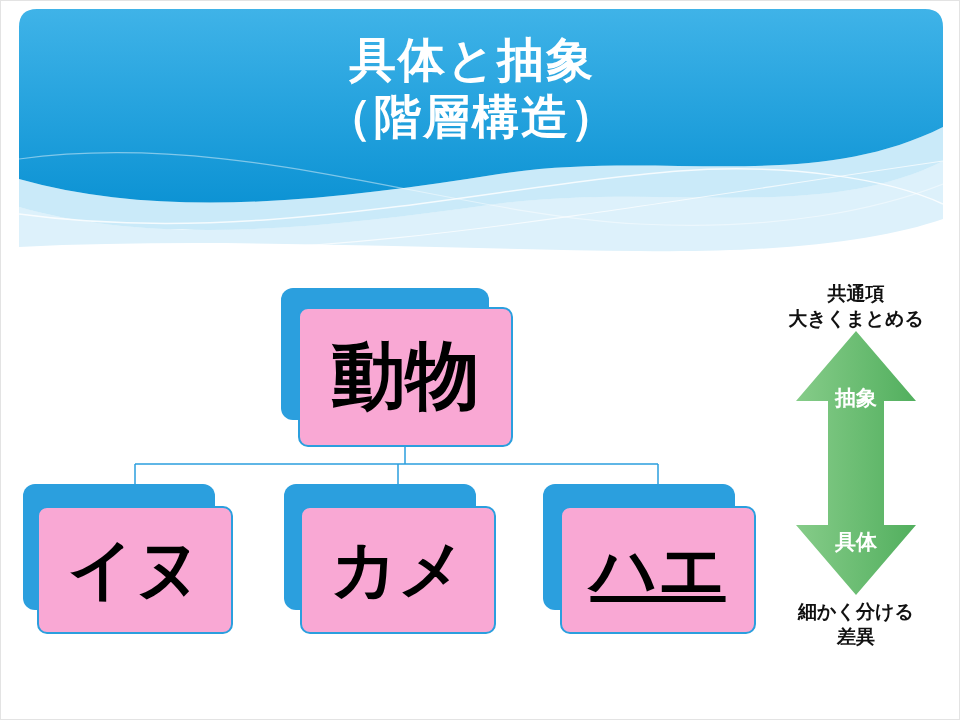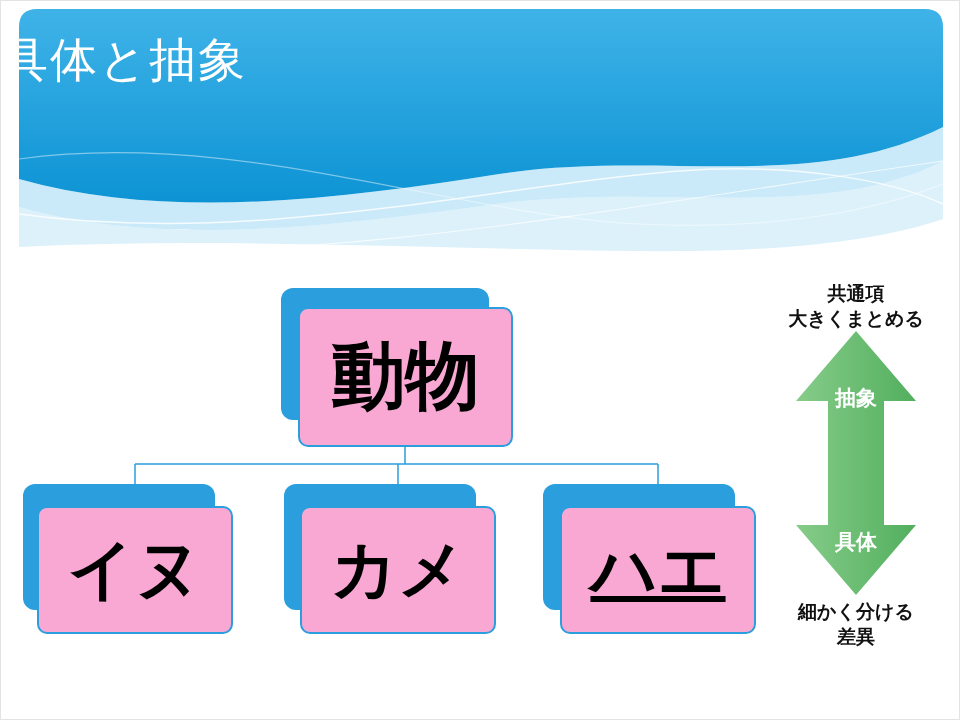--- a/index.html
+++ b/index.html
@@ -4,22 +4,22 @@
 <style>
   html,body{margin:0;padding:0;background:#fff;}
   .slide{
     position:relative;width:960px;height:720px;background:#ffffff;
     overflow:hidden;border:1px solid #e3e3e3;box-sizing:border-box;
     font-family:"DejaVu Serif","Liberation Serif",serif;
   }
   
   .header-wave{position:absolute;left:18px;top:8px;width:924px;height:265px;}
   .slide-title{
-    position:absolute;left:0;right:16px;top:30px;text-align:left;
-    color:#ffffff;font-size:47px;font-weight:normal;line-height:1.22;
+    position:absolute;left:0;right:16px;top:30px;text-align:center;
+    color:#ffffff;font-size:47px;font-weight:bold;line-height:1.22;
     letter-spacing:2px;z-index:3;
   }
   
   .connectors{position:absolute;left:0;top:0;width:960px;height:720px;z-index:1;}
   .node{position:absolute;z-index:2;}
   .node .accent{position:absolute;background:#2B9FDE;border-radius:12px;}
   .node .box{
     position:absolute;background:#f9a8d4;border:2px solid #2B9FDE;border-radius:10px;
     display:flex;align-items:center;justify-content:center;
     color:#000;font-weight:bold;box-sizing:border-box;
@@ -66,20 +66,21 @@
     <path d="M0,198 C140,238 310,218 470,196 C640,172 800,215 924,152 L924,210 C860,232 760,244 620,242 C420,240 200,228 0,238 Z" fill="#DDF1FB"></path>
     <path d="M0,170 C150,212 320,190 480,165 C640,140 790,185 924,118 L924,152 C800,215 640,172 470,196 C310,218 140,238 0,198 Z" fill="#A6DCF5" opacity="0.6"></path>
     <path d="M0,18 Q0,0 18,0 L906,0 Q924,0 924,18 L924,118 C790,185 640,140 480,165 C320,190 150,212 0,170 Z" fill="url(#hdr)"></path>
     <path d="M0,205 C240,238 480,175 660,162 C770,154 870,170 924,195" fill="none" stroke="rgba(255,255,255,0.8)" stroke-width="1.5"></path>
     <path d="M60,238 C300,255 560,205 924,152" fill="none" stroke="rgba(255,255,255,0.7)" stroke-width="1.2"></path>
     <path d="M0,150 C220,120 430,205 620,215 C760,222 860,200 924,175" fill="none" stroke="rgba(255,255,255,0.45)" stroke-width="1.2"></path>
   </svg>
 
   <div class="slide-title">
     <div>具体と抽象</div>
+    <div>（階層構造）</div>
   </div>
 
   <svg class="connectors" viewBox="0 0 960 720">
     <path d="M404,440 L404,463 M134,463 L657,463 M134,463 L134,510 M397,463 L397,510 M657,463 L657,510" fill="none" stroke="#2B9FDE" stroke-width="1.5"></path>
   </svg>
 
   <div class="node node-root">
     <div class="accent"></div>
     <div class="box">
       <span>動物</span>

